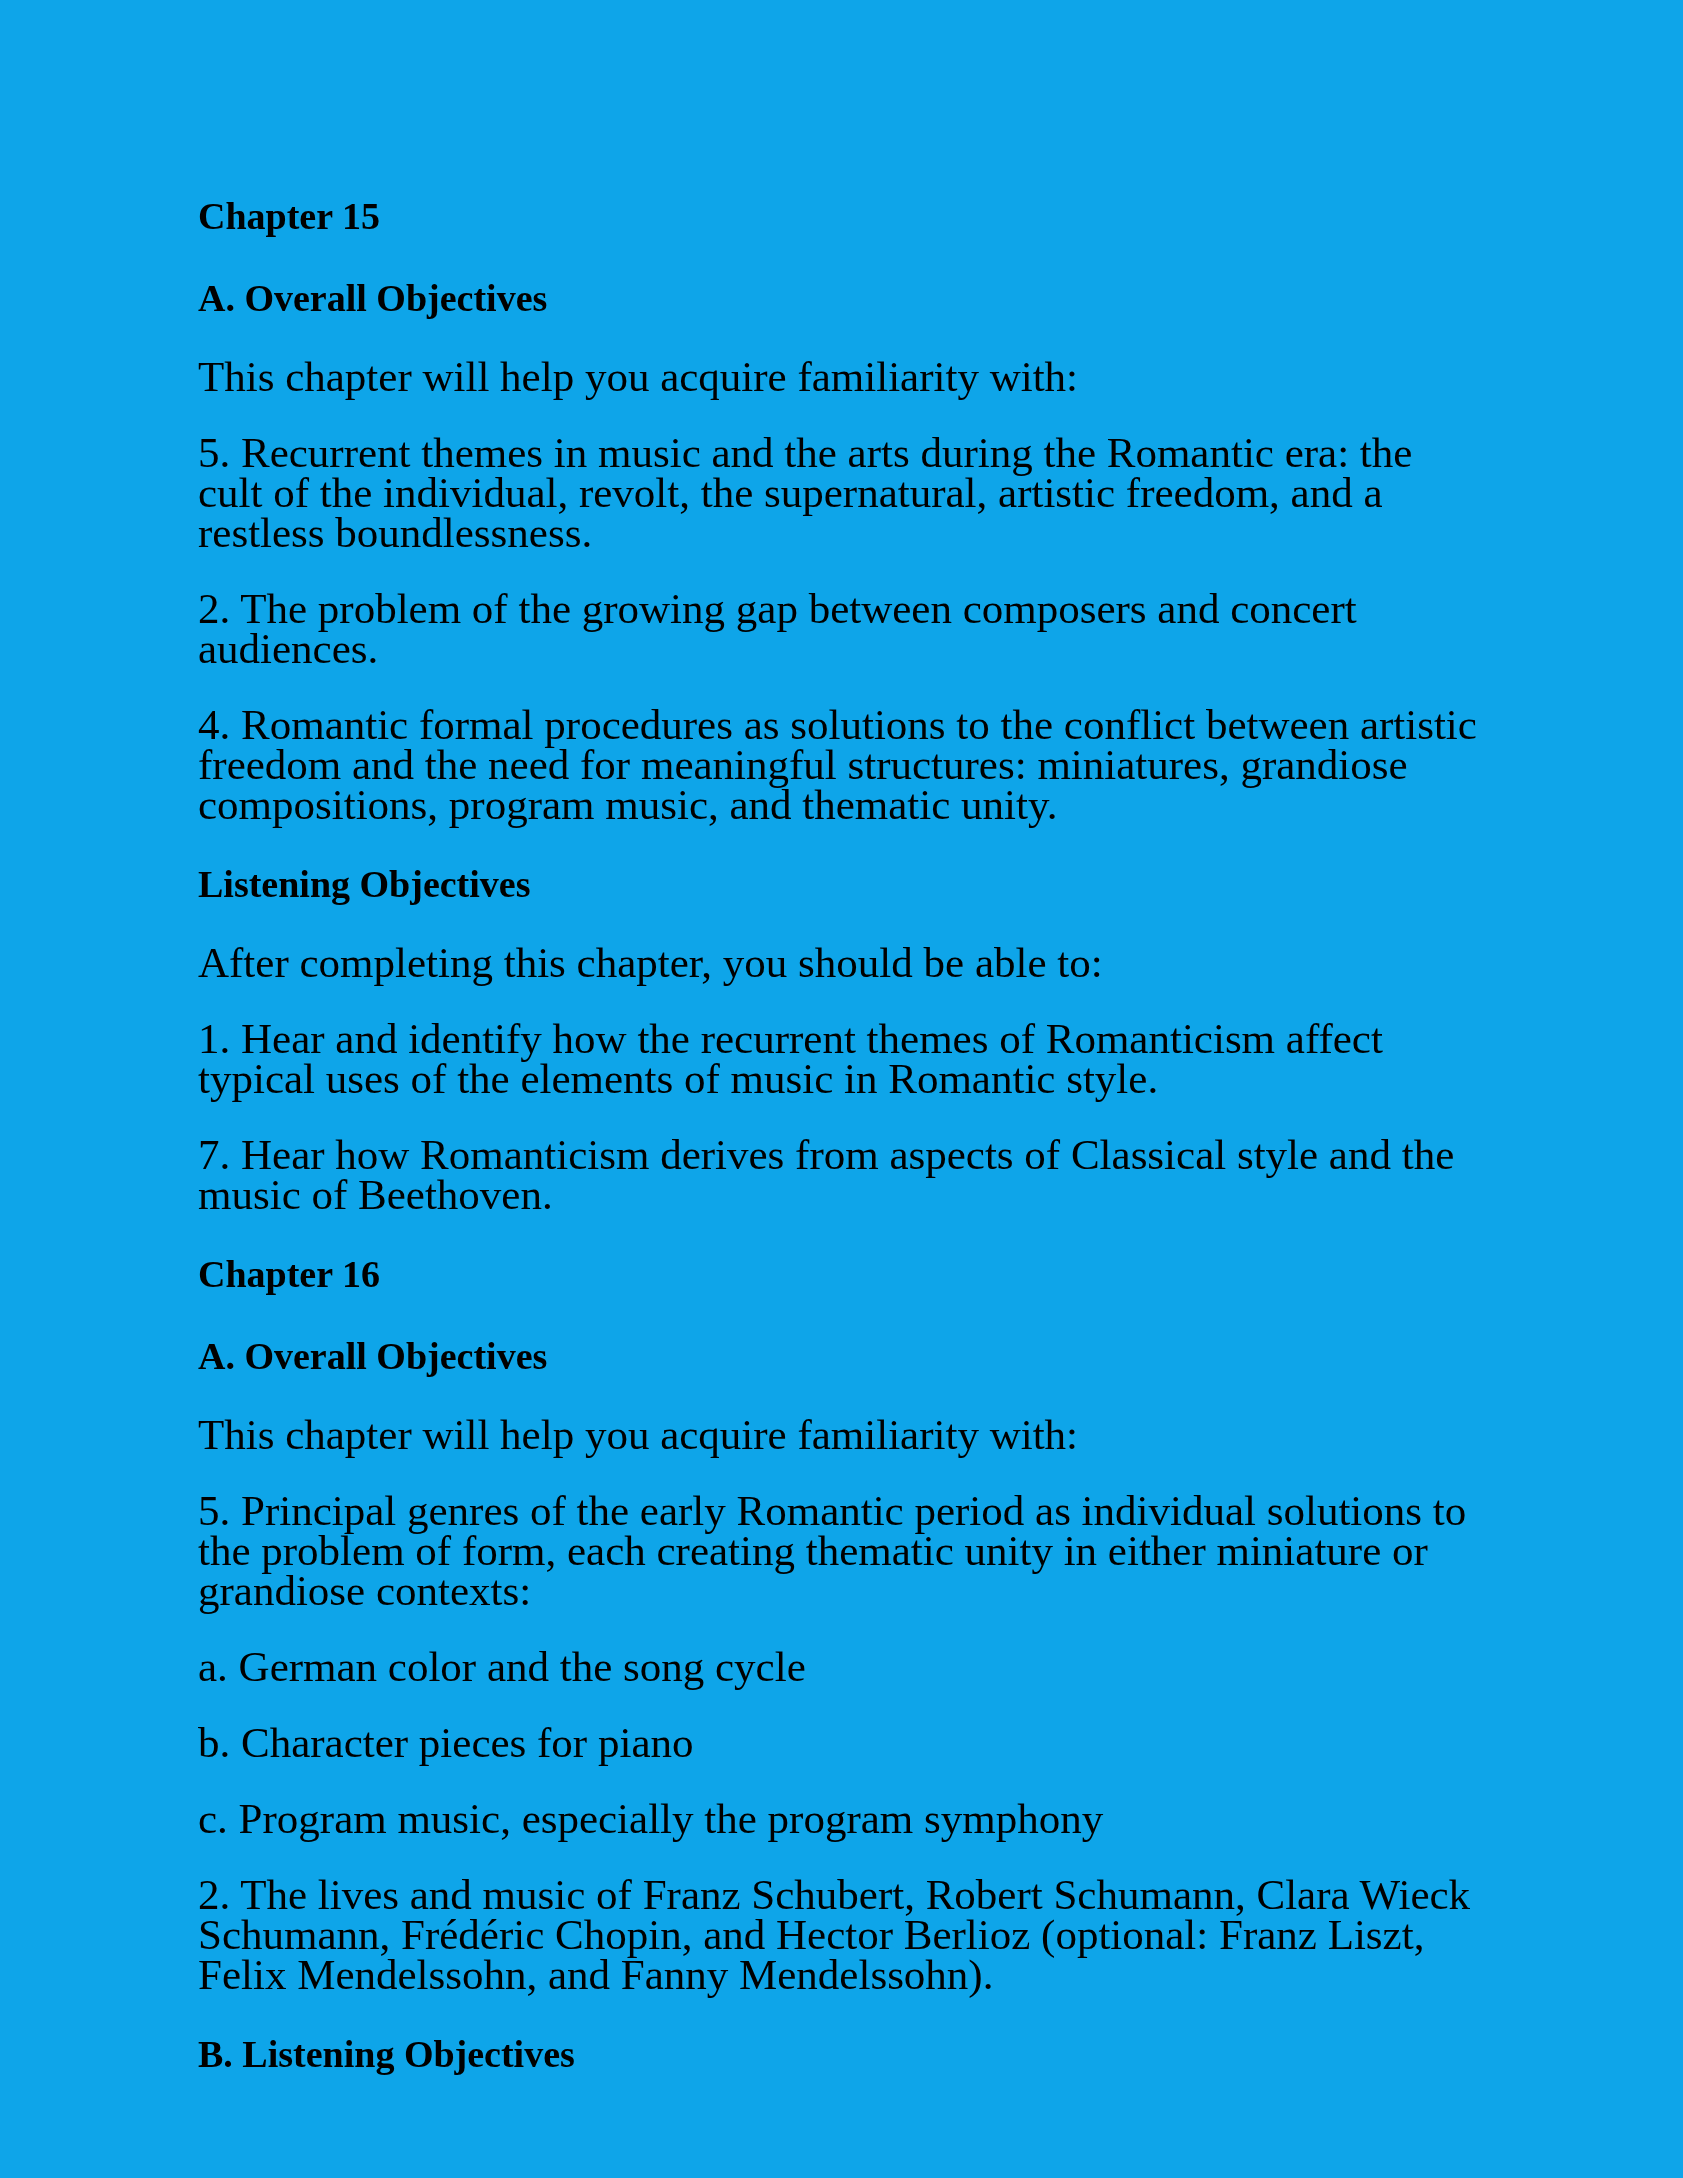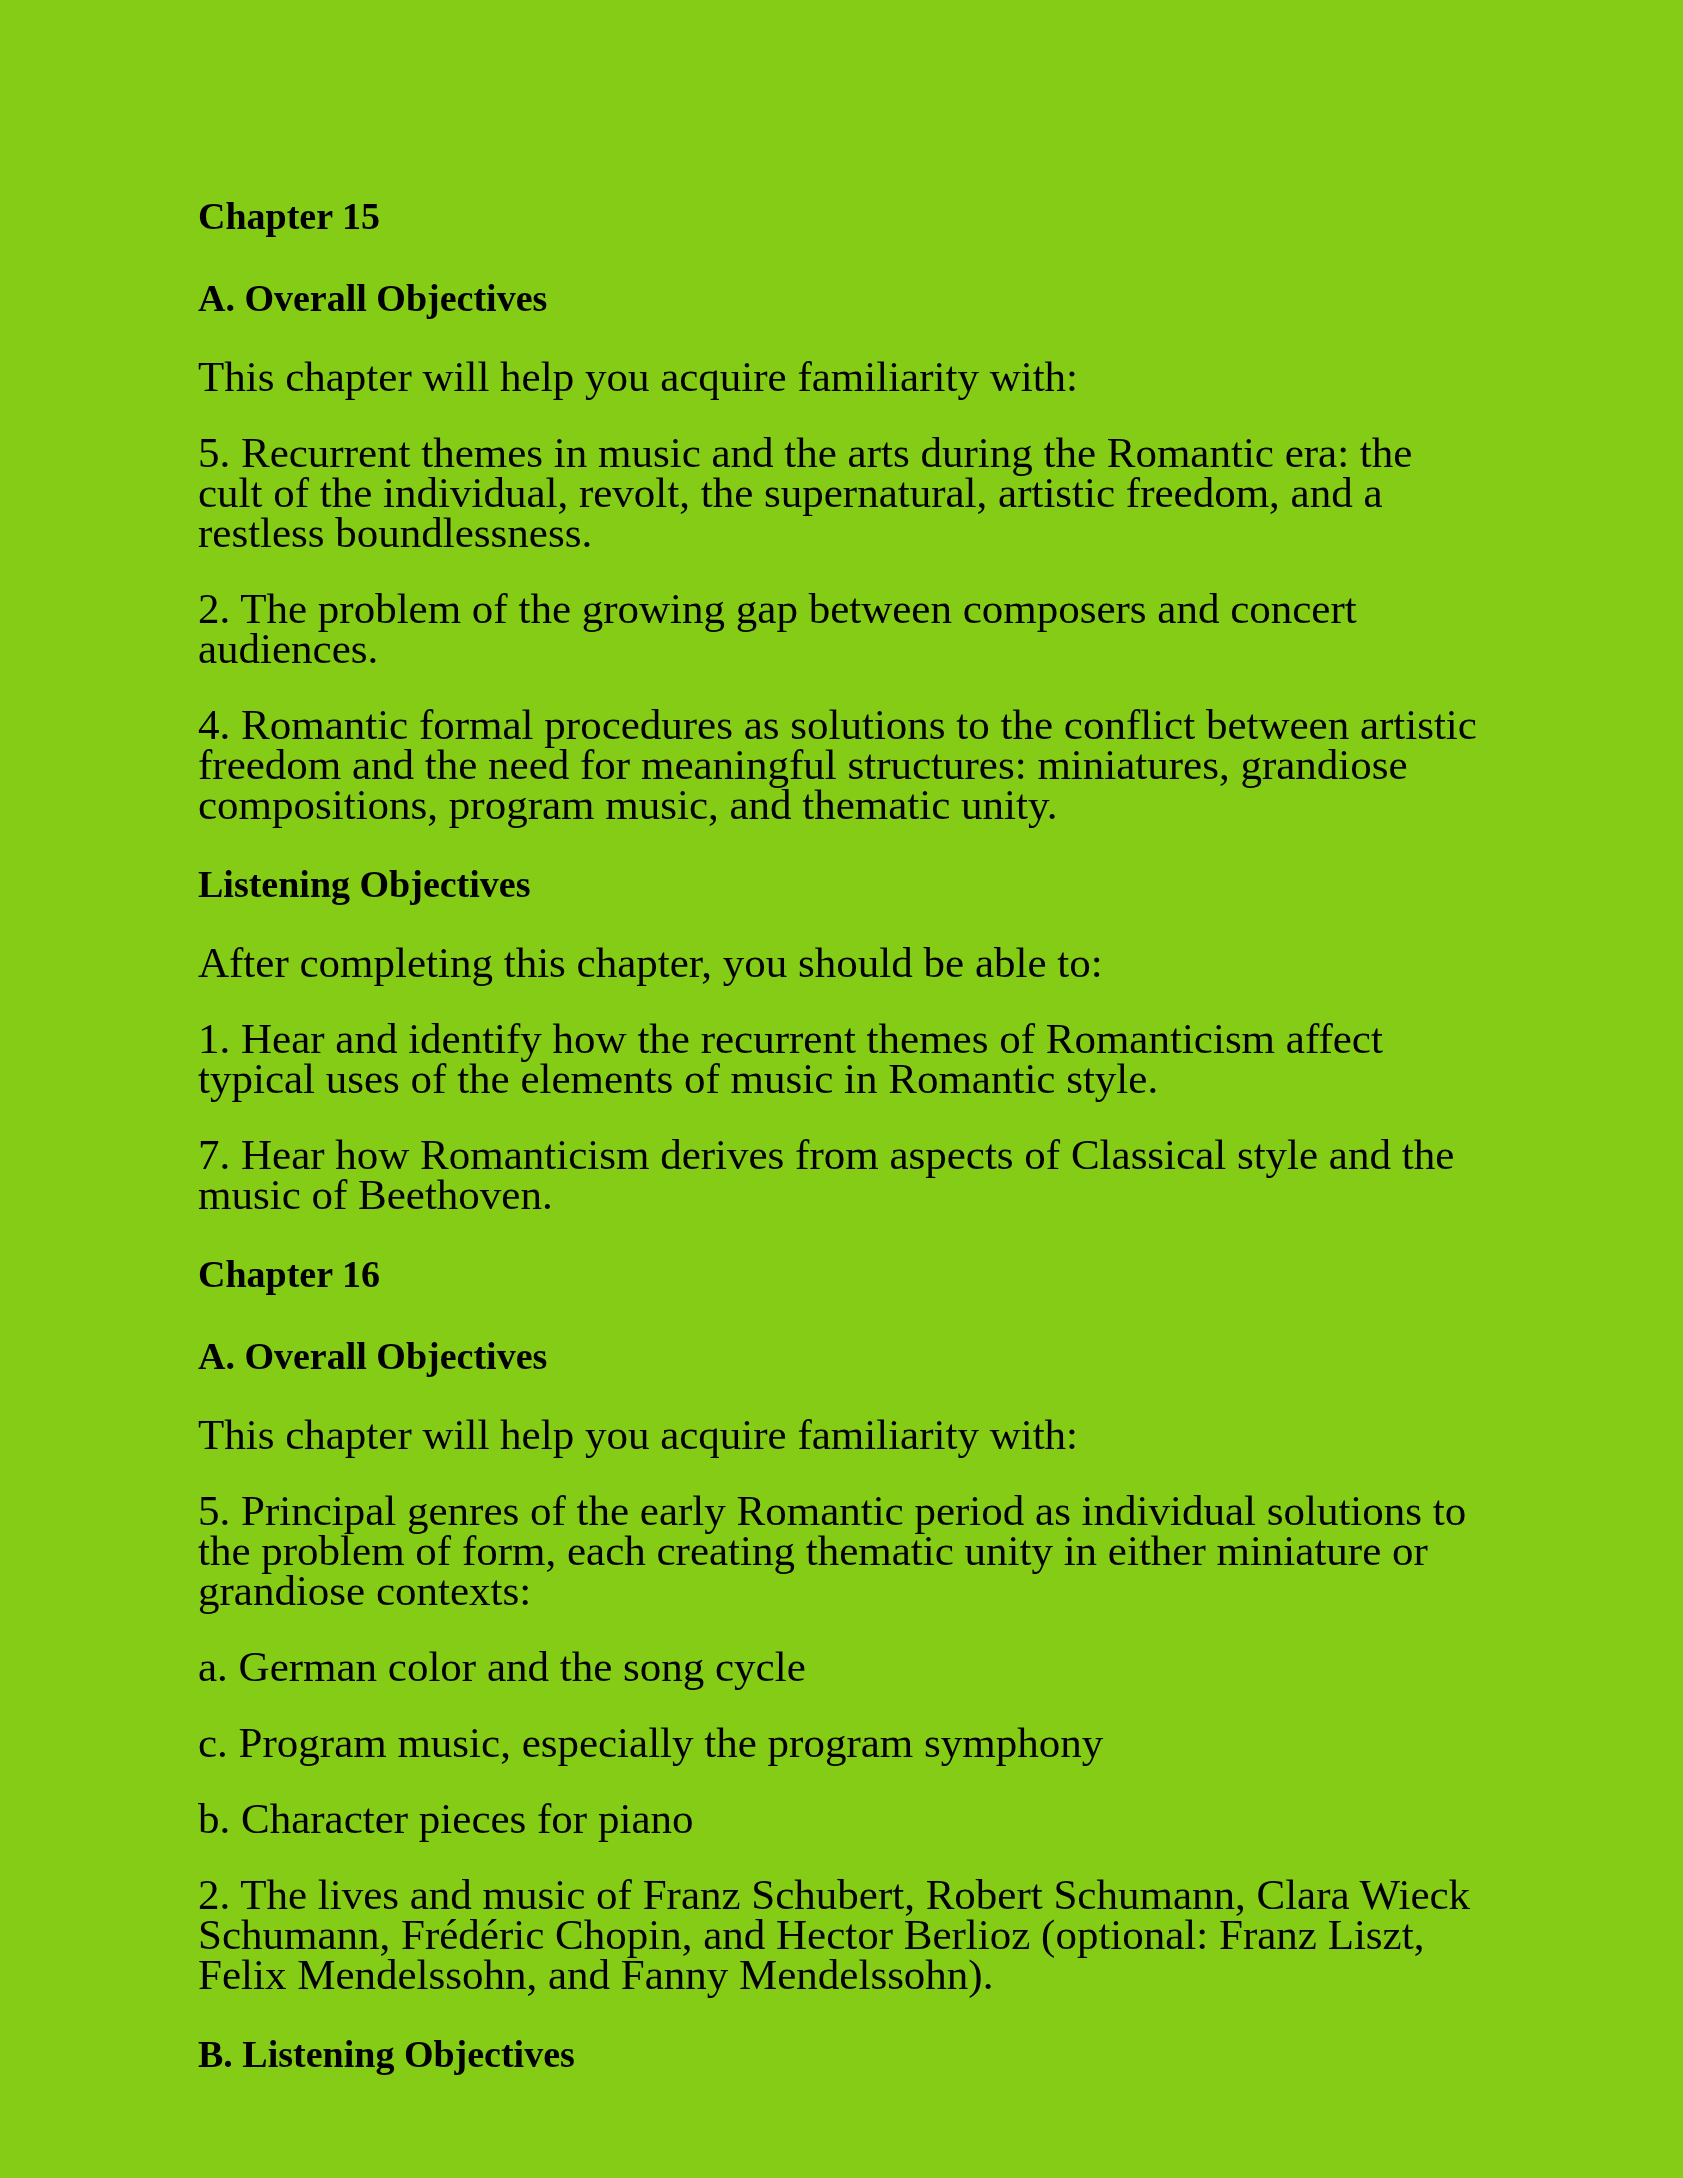--- a/index.html
+++ b/index.html
@@ -4,21 +4,21 @@
 <style>
   html, body {
     margin: 0;
     padding: 0;
     background: #ffffff;
   }
   .page {
     position: relative;
     width: 1683px;
     height: 2178px;
-    background: #84cc16;
+    background: #0ea5e9;
     color: #000000;
     box-sizing: border-box;
     padding: 193px 109px 0 198px;
     font-family: "Liberation Serif", "DejaVu Serif", serif;
     overflow: hidden;
   }
   .content {
     width: 1287px;
   }
   .doc-p {
@@ -47,19 +47,19 @@
     <div class="doc-p">4. Romantic formal procedures as solutions to the conflict between artistic freedom and the need for meaningful structures: miniatures, grandiose compositions, program music, and thematic unity.</div>
     <div class="doc-h">Listening Objectives</div>
     <div class="doc-p">After completing this chapter, you should be able to:</div>
     <div class="doc-p">1. Hear and identify how the recurrent themes of Romanticism affect typical uses of the elements of music in Romantic style.</div>
     <div class="doc-p">7. Hear how Romanticism derives from aspects of Classical style and the music of Beethoven.</div>
     <div class="doc-h">Chapter 16</div>
     <div class="doc-h">A. Overall Objectives</div>
     <div class="doc-p">This chapter will help you acquire familiarity with:</div>
     <div class="doc-p">5. Principal genres of the early Romantic period as individual solutions to the problem of form, each creating thematic unity in either miniature or grandiose contexts:</div>
     <div class="doc-p">a. German color and the song cycle</div>
+    <div class="doc-p">b. Character pieces for piano</div>
     <div class="doc-p">c. Program music, especially the program symphony</div>
-    <div class="doc-p">b. Character pieces for piano</div>
     <div class="doc-p">2. The lives and music of Franz Schubert, Robert Schumann, Clara Wieck Schumann, Frédéric Chopin, and Hector Berlioz (optional: Franz Liszt, Felix Mendelssohn, and Fanny Mendelssohn).</div>
     <div class="doc-h">B. Listening Objectives</div>
   </div>
 </div>
 
 
 </body></html>

